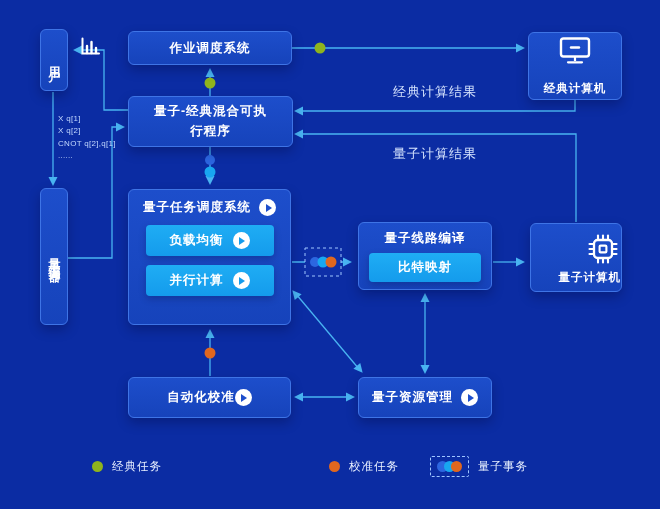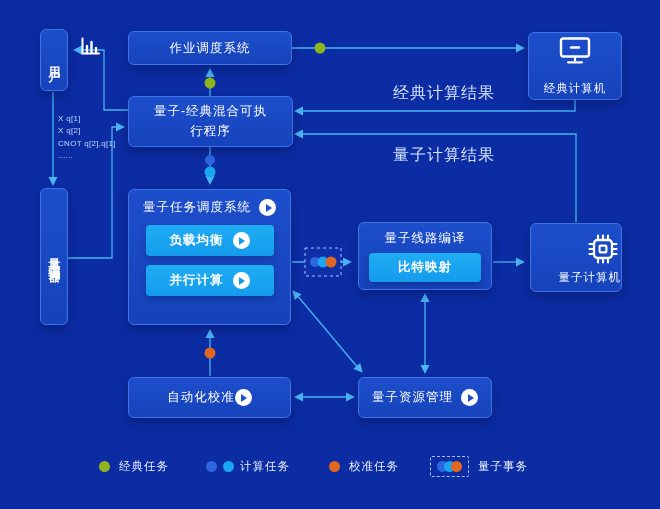--- a/index.html
+++ b/index.html
@@ -10,21 +10,21 @@
   .node{
     position:absolute;
     background:linear-gradient(180deg,#1d4ecb 0%,#1643bb 100%);
     border:1px solid #3e74e6;
     border-radius:6px;
     box-shadow:0 5px 12px rgba(0,5,40,.28);
     color:#fff;
     display:flex;align-items:center;justify-content:center;
     box-sizing:border-box;
   }
-  .node-label{font-size:12.5px;font-weight:normal;color:#fff;letter-spacing:1px;}
+  .node-label{font-size:12.5px;font-weight:bold;color:#fff;letter-spacing:1px;}
 
   .vbox{writing-mode:vertical-lr;text-orientation:upright;letter-spacing:3px;font-size:12px;font-weight:bold;}
 
   #user-box{left:40px;top:29px;width:28px;height:62px;}
   #job-scheduler{left:128px;top:31px;width:164px;height:34px;}
   #classical-computer{left:528px;top:32px;width:94px;height:68px;flex-direction:column;gap:16px;}
   #classical-computer .node-label{font-size:11.5px;}
   #hybrid-program{left:128px;top:96px;width:165px;height:51px;flex-direction:column;line-height:1.55;}
   #quantum-compiler{left:40px;top:188px;width:28px;height:137px;}
   #task-scheduler{left:128px;top:189px;width:163px;height:136px;flex-direction:column;justify-content:flex-start;padding-top:9px;gap:9px;}
@@ -46,32 +46,32 @@
   #bit-mapping-button{width:112px;height:29px;}
 
   .play{width:17px;height:17px;min-width:17px;border-radius:50%;background:#fff;display:inline-flex;align-items:center;justify-content:center;}
   .play::after{content:"";display:block;width:0;height:0;border-left:6px solid #1d4ecb;border-top:4px solid transparent;border-bottom:4px solid transparent;margin-left:2px;}
   .play-cyan::after{border-left-color:#149bec;}
 
   
   #code-snippet{position:absolute;left:58px;top:113px;font-family:Liberation Sans, sans-serif;font-size:8px;line-height:1.55;color:#c3d8ff;letter-spacing:.3px;}
 
   
-  .edge-label{position:absolute;font-size:16px;color:#d4e2fd;letter-spacing:1px;}
+  .edge-label{position:absolute;font-size:13px;color:#d4e2fd;letter-spacing:1px;}
   #classical-result-label{left:393px;top:83px;}
   #quantum-result-label{left:393px;top:145px;}
 
   
   .legend-item{position:absolute;top:455px;height:22px;display:flex;align-items:center;gap:9px;color:#e8f0ff;font-size:11.5px;letter-spacing:1px;}
   .dot{width:11px;height:11px;border-radius:50%;}
   .dot-green{background:#8fb41d;}
   .dot-blue{background:#2c66e0;}
   .dot-cyan{background:#18a7f0;}
   .dot-orange{background:#e0671f;}
-  #legend-classical{left:99px;}
+  #legend-classical{left:92px;}
   #legend-compute{left:206px;}
   #legend-compute .dot{margin-right:-3px;}
   #legend-calibration{left:329px;}
   #legend-transaction{left:430px;}
   .dashed-group{border:1px dashed #9fc6ff;border-radius:2px;padding:4px 6px;display:flex;align-items:center;}
   .dashed-group .dot{margin-left:-4px;}
   .dashed-group .dot:first-child{margin-left:0;}
 
   
   #connector-layer{position:absolute;left:0;top:0;pointer-events:none;}
@@ -244,25 +244,20 @@
     <span class="play"></span>
   </div>
 
   <div class="edge-label" id="classical-result-label">经典计算结果</div>
   <div class="edge-label" id="quantum-result-label">量子计算结果</div>
 
   <div class="legend-item" id="legend-classical">
     <span class="dot dot-green"></span>
     <span>经典任务</span>
   </div>
-  <div class="legend-item" id="legend-compute">
-    <span class="dot dot-blue"></span>
-    <span class="dot dot-cyan"></span>
-    <span>计算任务</span>
-  </div>
   <div class="legend-item" id="legend-calibration">
     <span class="dot dot-orange"></span>
     <span>校准任务</span>
   </div>
   <div class="legend-item" id="legend-transaction">
     <span class="dashed-group">
       <span class="dot dot-blue"></span>
       <span class="dot dot-cyan"></span>
       <span class="dot dot-orange"></span>
     </span>

